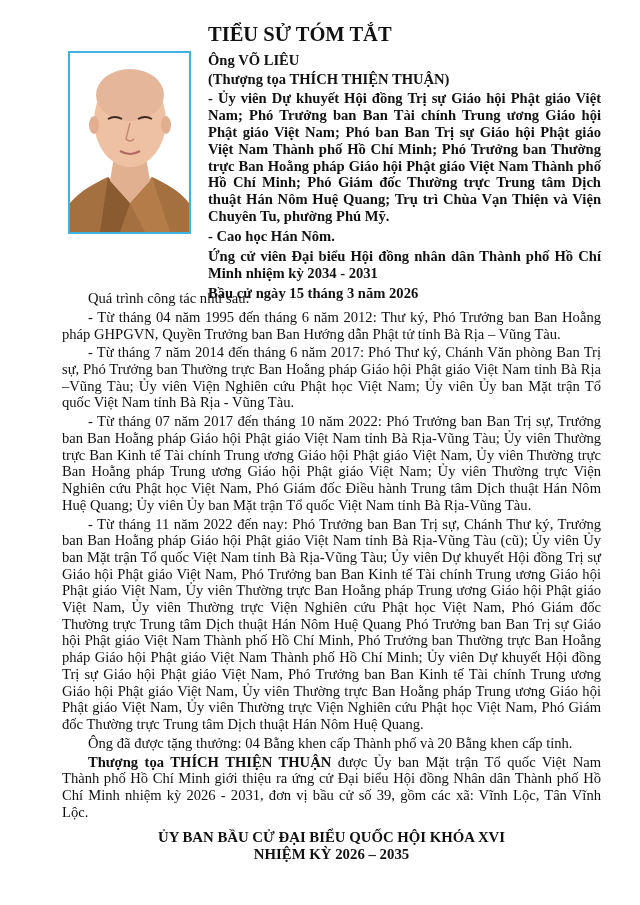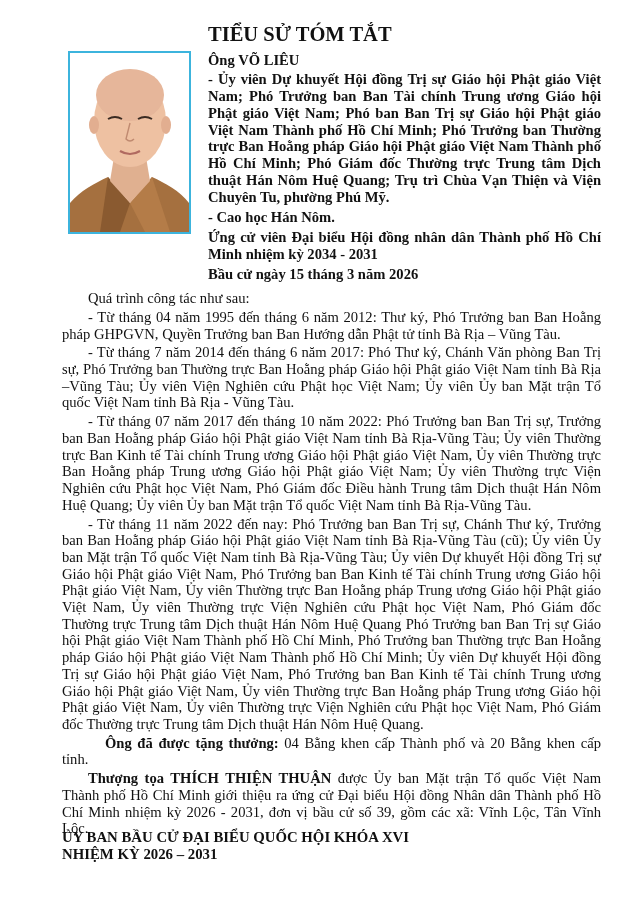--- a/index.html
+++ b/index.html
@@ -28,25 +28,25 @@
   .h-para { margin: 0 0 3.2px 0; }
 
   
   .body-col {
     position: absolute; left: 62px; top: 290px; width: 539px;
     font-size: 14.6px; line-height: 16.7px; text-align: justify;
   }
   .p { margin: 0 0 2.1px 0; text-indent: 26px; }
   .p b { font-weight: bold; }
   .p-head { font-weight: normal; margin: 0 0 2.1px 0; text-indent: 26px; }
-  .awards-label { font-weight: bold; margin-left: 17px; }
+  .awards-label { font-weight: normal; }
 
   .footer {
     position: absolute; left: 62px; top: 829px; width: 539px;
-    text-align: left; font-weight: bold; font-size: 14.8px; line-height: 16.5px;
+    text-align: center; font-weight: bold; font-size: 14.8px; line-height: 16.5px;
   }
   .footer div { margin: 0; }
 </style>
 </head>
 <body>
 
 <div class="page">
 
   <div class="photo-frame">
     <svg viewBox="0 0 119 179" preserveAspectRatio="none">
@@ -69,20 +69,21 @@
 
       <path d="M60 70 L56 86 Q60 90 64 86" stroke="#c08a70" stroke-width="1.4" fill="none"></path>
 
       <path d="M50 98 Q60 104 70 98" stroke="#b06a60" stroke-width="2.2" fill="none"></path>
     </svg>
   </div>
 
   <div class="header-col">
     <div class="doc-title">TIỂU SỬ TÓM TẮT</div>
     <div class="h-line">Ông VÕ LIÊU</div>
+    <div class="h-line">(Thượng tọa THÍCH THIỆN THUẬN)</div>
     <div class="h-para">- Ủy viên Dự khuyết Hội đồng Trị sự Giáo hội Phật giáo Việt Nam; Phó Trưởng ban Ban Tài chính Trung ương Giáo hội Phật giáo Việt Nam; Phó ban Ban Trị sự Giáo hội Phật giáo Việt Nam Thành phố Hồ Chí Minh; Phó Trưởng ban Thường trực Ban Hoằng pháp Giáo hội Phật giáo Việt Nam Thành phố Hồ Chí Minh; Phó Giám đốc Thường trực Trung tâm Dịch thuật Hán Nôm Huệ Quang; Trụ trì Chùa Vạn Thiện và Viện Chuyên Tu, phường Phú Mỹ.</div>
     <div class="h-para">- Cao học Hán Nôm.</div>
     <div class="h-para">Ứng cử viên Đại biểu Hội đồng nhân dân Thành phố Hồ Chí Minh nhiệm kỳ 2034 - 2031</div>
     <div class="h-para">Bầu cử ngày 15 tháng 3 năm 2026</div>
   </div>
 
   <div class="body-col">
 
     <p class="p-head">Quá trình công tác như sau:</p>
 
@@ -91,16 +92,16 @@
     <p class="p">- Từ tháng 07 năm 2017 đến tháng 10 năm 2022:  Phó Trưởng ban Ban Trị sự, Trưởng ban Ban Hoằng pháp Giáo hội Phật giáo Việt Nam tỉnh Bà Rịa-Vũng Tàu; Ủy viên Thường trực Ban Kinh tế Tài chính Trung ương Giáo hội Phật giáo Việt Nam, Ủy viên Thường trực Ban Hoằng pháp Trung ương Giáo hội Phật giáo Việt Nam; Ủy viên Thường trực Viện Nghiên cứu Phật học Việt Nam, Phó Giám đốc Điều hành Trung tâm Dịch thuật Hán Nôm Huệ Quang; Ủy viên Ủy ban Mặt trận Tổ quốc Việt Nam tỉnh Bà Rịa-Vũng Tàu.</p>
     <p class="p">- Từ tháng 11 năm 2022 đến nay: Phó Trưởng ban Ban Trị sự, Chánh Thư ký, Trưởng ban Ban Hoằng pháp Giáo hội Phật giáo Việt Nam tỉnh Bà Rịa-Vũng Tàu (cũ); Ủy viên Ủy ban Mặt trận Tổ quốc Việt Nam tỉnh Bà Rịa-Vũng Tàu; Ủy viên Dự khuyết Hội đồng Trị sự Giáo hội Phật giáo Việt Nam, Phó Trưởng ban Ban Kinh tế Tài chính Trung ương Giáo hội Phật giáo Việt Nam, Ủy viên Thường trực Ban Hoằng pháp Trung ương Giáo hội Phật giáo Việt Nam, Ủy viên Thường trực Viện Nghiên cứu Phật học Việt Nam, Phó Giám đốc Thường trực Trung tâm Dịch thuật Hán Nôm Huệ Quang Phó Trưởng ban Ban Trị sự Giáo hội Phật giáo Việt Nam Thành phố Hồ Chí Minh, Phó Trưởng ban Thường trực Ban Hoằng pháp Giáo hội Phật giáo Việt Nam Thành phố Hồ Chí Minh; Ủy viên Dự khuyết Hội đồng Trị sự Giáo hội Phật giáo Việt Nam, Phó Trưởng ban Ban Kinh tế Tài chính Trung ương Giáo hội Phật giáo Việt Nam, Ủy viên Thường trực Ban Hoằng pháp Trung ương Giáo hội Phật giáo Việt Nam, Ủy viên Thường trực Viện Nghiên cứu Phật học Việt Nam, Phó Giám đốc Thường trực Trung tâm Dịch thuật Hán Nôm Huệ Quang.</p>
 
     <p class="p"><span class="awards-label">Ông đã được tặng thưởng:</span><span> 04 Bằng khen cấp Thành phố và 20 Bằng khen cấp tỉnh.</span></p>
 
     <p class="p"><b>Thượng tọa THÍCH THIỆN THUẬN</b><span> được Ủy ban Mặt trận Tổ quốc Việt Nam Thành phố Hồ Chí Minh giới thiệu ra ứng cử Đại biểu Hội đồng Nhân dân Thành phố Hồ Chí Minh nhiệm kỳ 2026 - 2031, đơn vị bầu cử số 39, gồm các xã: Vĩnh Lộc, Tân Vĩnh Lộc.</span></p>
   </div>
 
   <div class="footer">
     <div>ỦY BAN BẦU CỬ ĐẠI BIỂU QUỐC HỘI KHÓA XVI</div>
-    <div>NHIỆM KỲ 2026 – 2031</div>
+    <div>NHIỆM KỲ 2026 – 2035</div>
   </div>
 
 </div>
 
 </body></html>

